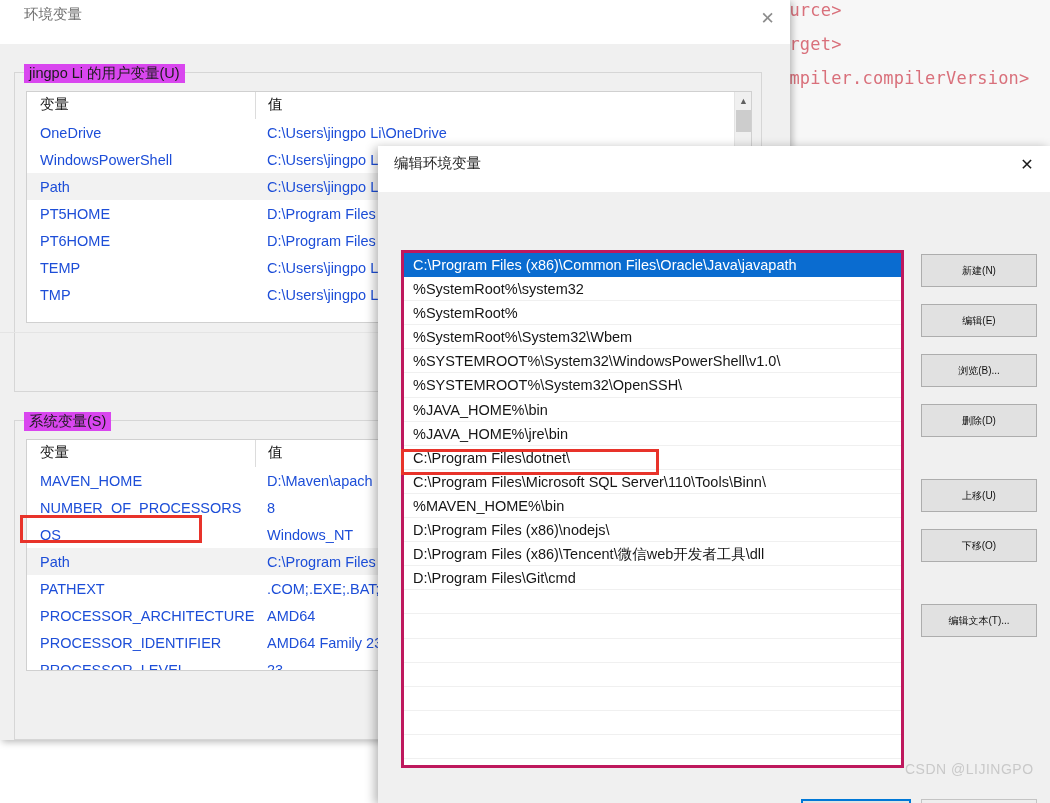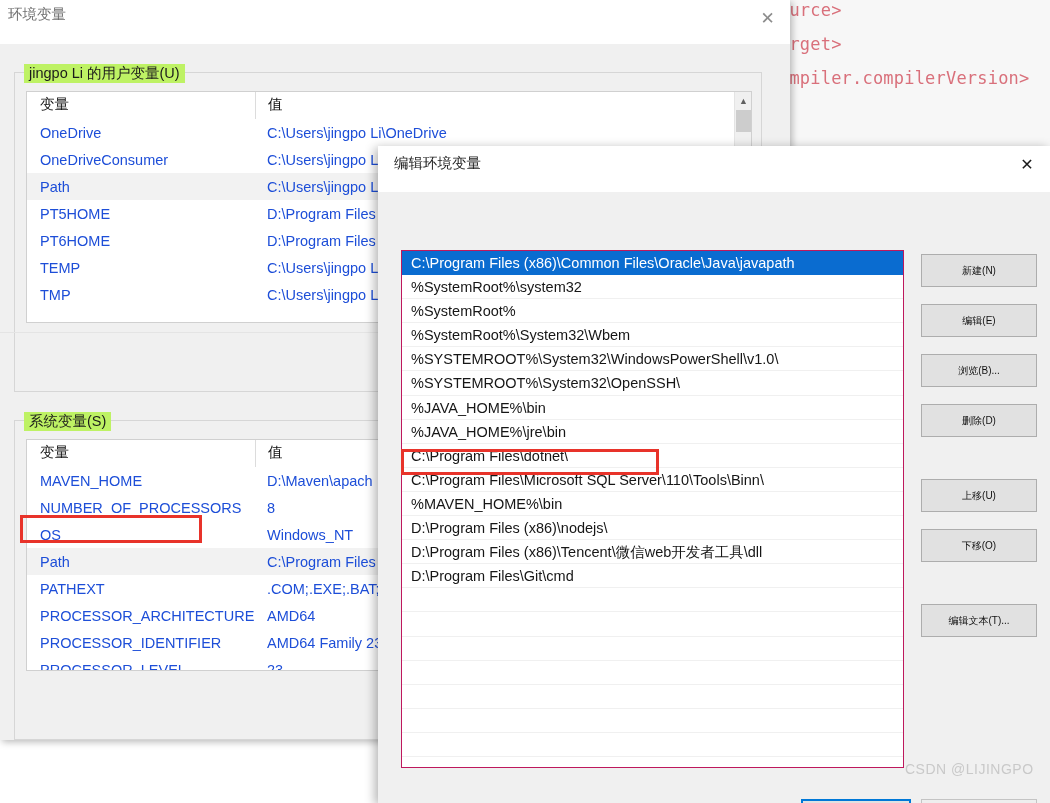--- a/index.html
+++ b/index.html
@@ -45,21 +45,21 @@
     width: 790px; height: 740px;
     background: #f0f0f0;
     box-shadow: 2px 2px 7px rgba(0,0,0,0.28);
   }
   .main-titlebar {
     position: absolute; left: 0; top: 0;
     width: 790px; height: 44px;
     background: #ffffff;
   }
   .main-title {
-    position: absolute; left: 8px; top: 5px;
+    position: absolute; left: 24px; top: 5px;
     font-size: 14.5px;
     color: #6e6e6e;
   }
   .main-close {
     position: absolute; left: 745px; top: 0;
     width: 45px; height: 36px;
     display: flex; align-items: center; justify-content: center;
     font-size: 17px; color: #8d8d8d;
     line-height: 1;
     cursor: default;
@@ -71,21 +71,21 @@
   }
 
   
   .groupbox {
     position: absolute;
     border: 1px solid #d6d6d6;
   }
   .group-legend {
     position: absolute;
     top: -9px; left: 9px;
-    background: #bef264;
+    background: #d946ef;
     padding: 0 5px;
     font-size: 14.5px;
     color: #1b1b1b;
     white-space: nowrap;
   }
   .group-user  { left: 14px; top: 28px;  width: 748px; height: 320px; }
   .group-sys   { left: 14px; top: 376px; width: 748px; height: 320px; }
 
   
   .listview {
@@ -193,21 +193,21 @@
     position: absolute; left: 0; top: 46px;
     width: 672px; height: 611px;
     background: #f0f0f0;
   }
 
   .path-list {
     position: absolute;
     left: 23px; top: 58px;
     width: 503px; height: 518px;
     background: #ffffff;
-    border: 1px solid #be185d;
+    border: 3px solid #be185d;
     overflow: hidden;
   }
   .path-row {
     height: 24.1px;
     line-height: 24.1px;
     padding-left: 9px;
     font-size: 14.5px;
     color: #161616;
     white-space: nowrap;
     border-bottom: 1px solid #f0f0f0;
@@ -298,21 +298,21 @@
           <div class="lv-header">
             <div class="col c1">变量</div>
             <div class="col c2">值</div>
           </div>
           <div id="user-rows">
               <div class="lv-row">
                 <div class="cell c1">OneDrive</div>
                 <div class="cell c2">C:\Users\jingpo Li\OneDrive</div>
               </div>
               <div class="lv-row">
-                <div class="cell c1">OneDriveConsumer</div>
+                <div class="cell c1">WindowsPowerShell</div>
                 <div class="cell c2">C:\Users\jingpo L</div>
               </div>
               <div class="lv-row selected">
                 <div class="cell c1">Path</div>
                 <div class="cell c2">C:\Users\jingpo L</div>
               </div>
               <div class="lv-row">
                 <div class="cell c1">PT5HOME</div>
                 <div class="cell c2">D:\Program Files</div>
               </div>

